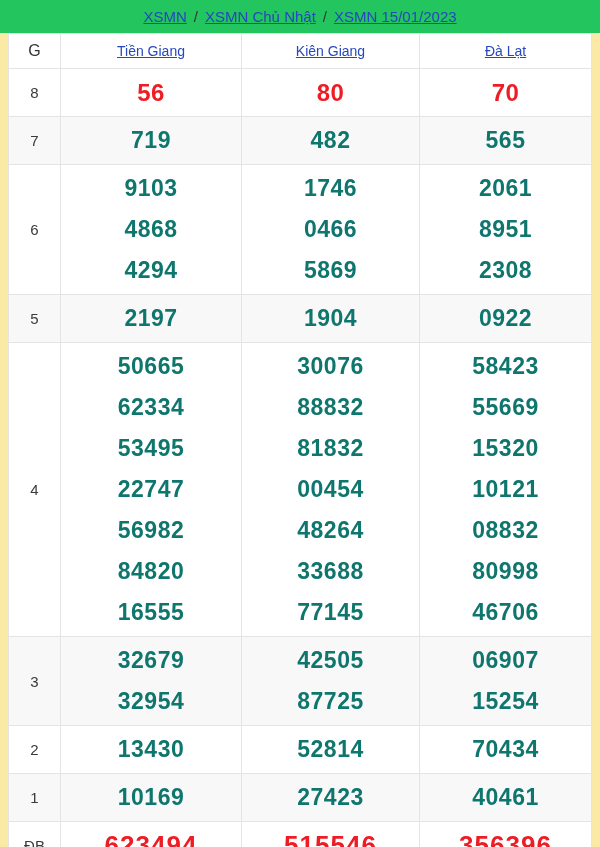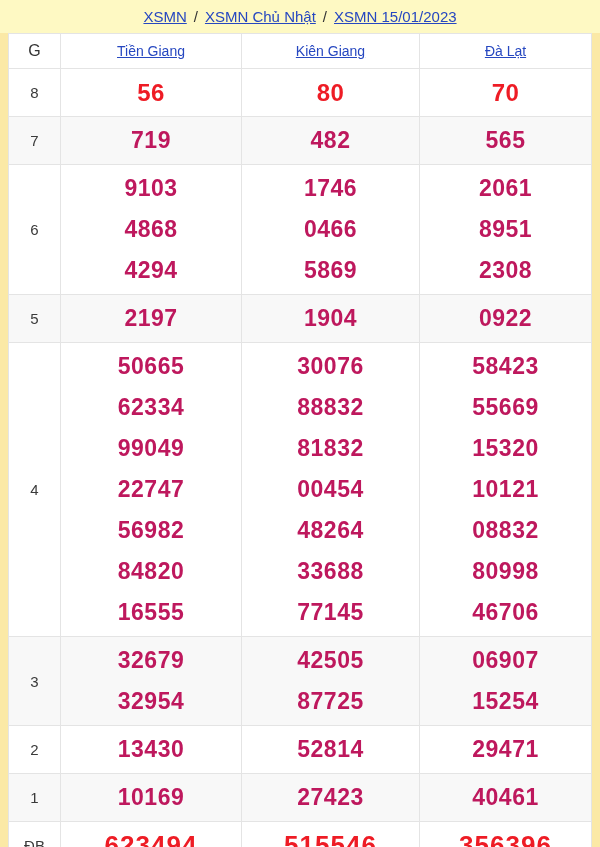--- a/index.html
+++ b/index.html
@@ -10,21 +10,21 @@
     overflow: hidden;
     background: #fbe9a6;
     font-family: "Liberation Sans", sans-serif;
   }
   .topbar {
     height: 33px;
     display: flex;
     align-items: center;
     justify-content: center;
     font-size: 15px;
-    background: #fef9c3;
+    background: #22c55e;
   }
   .topbar a {
     color: #2647c0;
     text-decoration: underline;
     cursor: pointer;
   }
   .topbar .sep {
     color: #333;
     margin: 0 7px;
   }
@@ -63,21 +63,21 @@
   td.prize {
     text-align: center;
     font-size: 15px;
     color: #3a3a3a;
   }
   .num {
     display: block;
     text-align: center;
     font-size: 23px;
     font-weight: bold;
-    color: #be185d;
+    color: #0f766e;
     line-height: 41px;
     letter-spacing: 0.5px;
   }
   tr.alt {
     background: #f8f8f8;
   }
   tr.red .num {
     color: #ee1c25;
     font-size: 24px;
   }
@@ -172,21 +172,21 @@
           </td>
           <td>
             <span class="num">0922</span>
           </td>
         </tr>
         <tr>
           <td class="prize">4</td>
           <td>
             <span class="num">50665</span>
             <span class="num">62334</span>
-            <span class="num">99049</span>
+            <span class="num">53495</span>
             <span class="num">22747</span>
             <span class="num">56982</span>
             <span class="num">84820</span>
             <span class="num">16555</span>
           </td>
           <td>
             <span class="num">30076</span>
             <span class="num">88832</span>
             <span class="num">81832</span>
             <span class="num">00454</span>
@@ -221,21 +221,21 @@
         </tr>
         <tr>
           <td class="prize">2</td>
           <td>
             <span class="num">13430</span>
           </td>
           <td>
             <span class="num">52814</span>
           </td>
           <td>
-            <span class="num">29471</span>
+            <span class="num">70434</span>
           </td>
         </tr>
         <tr class="alt">
           <td class="prize">1</td>
           <td>
             <span class="num">10169</span>
           </td>
           <td>
             <span class="num">27423</span>
           </td>

